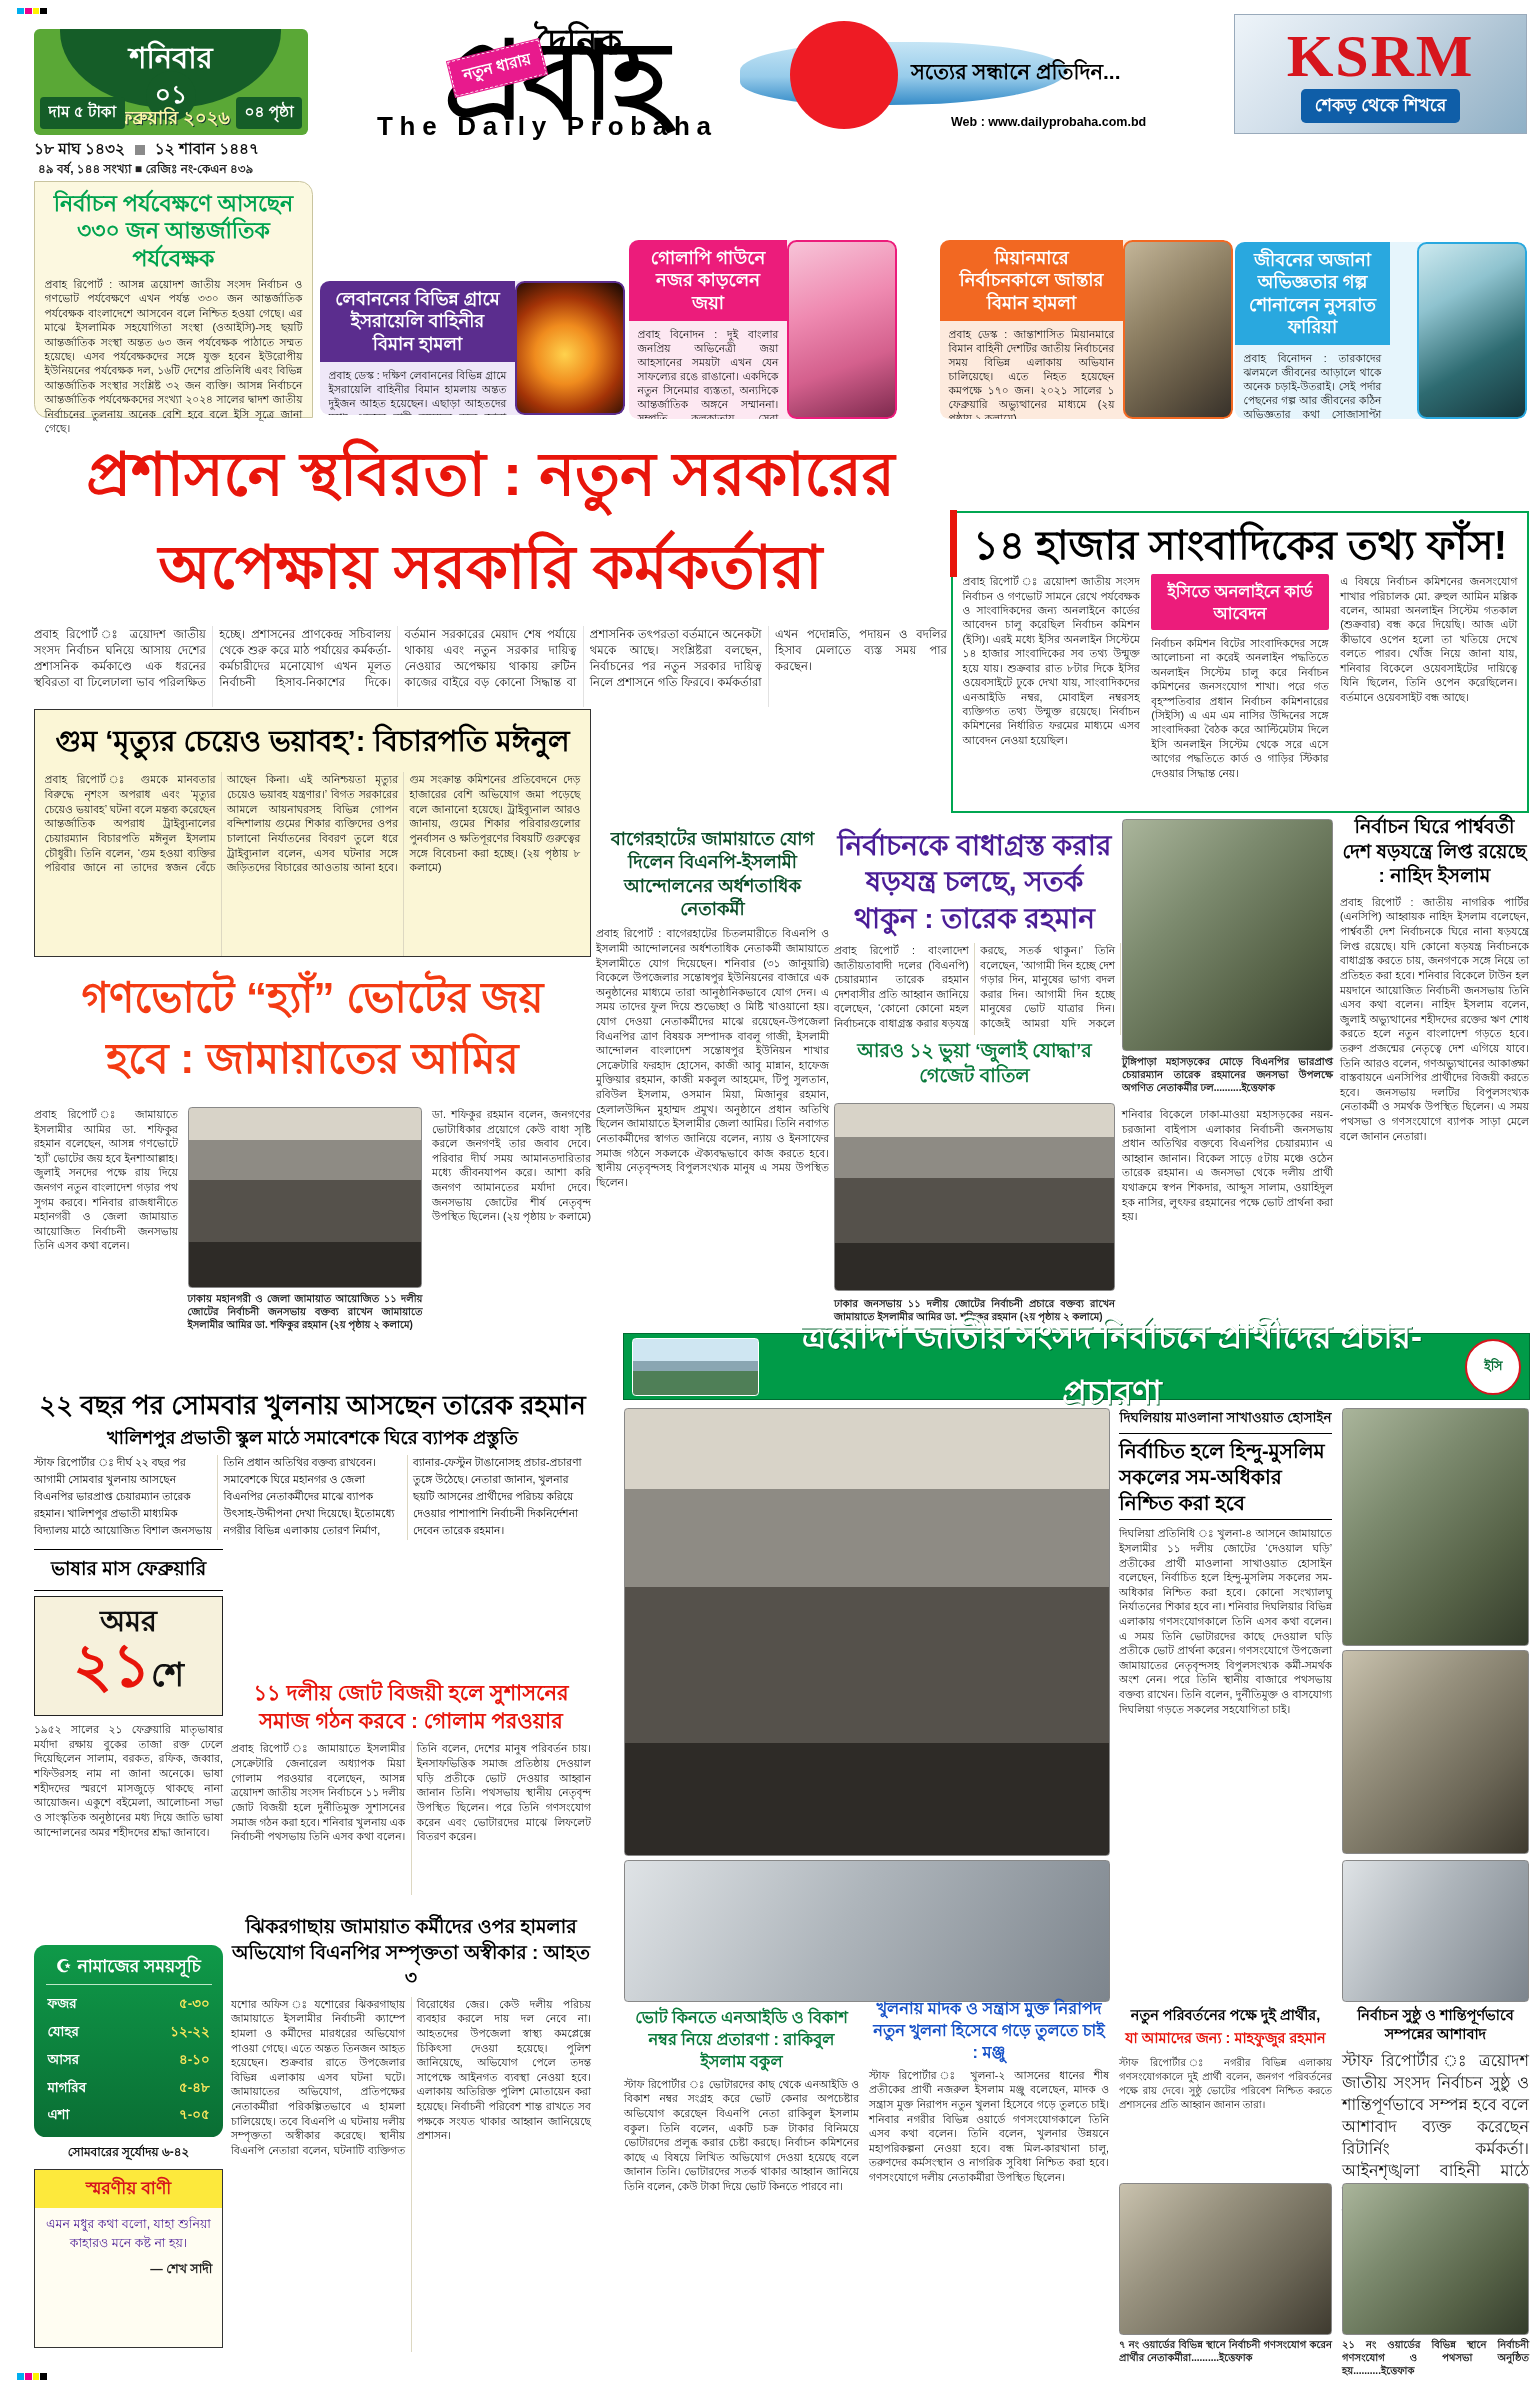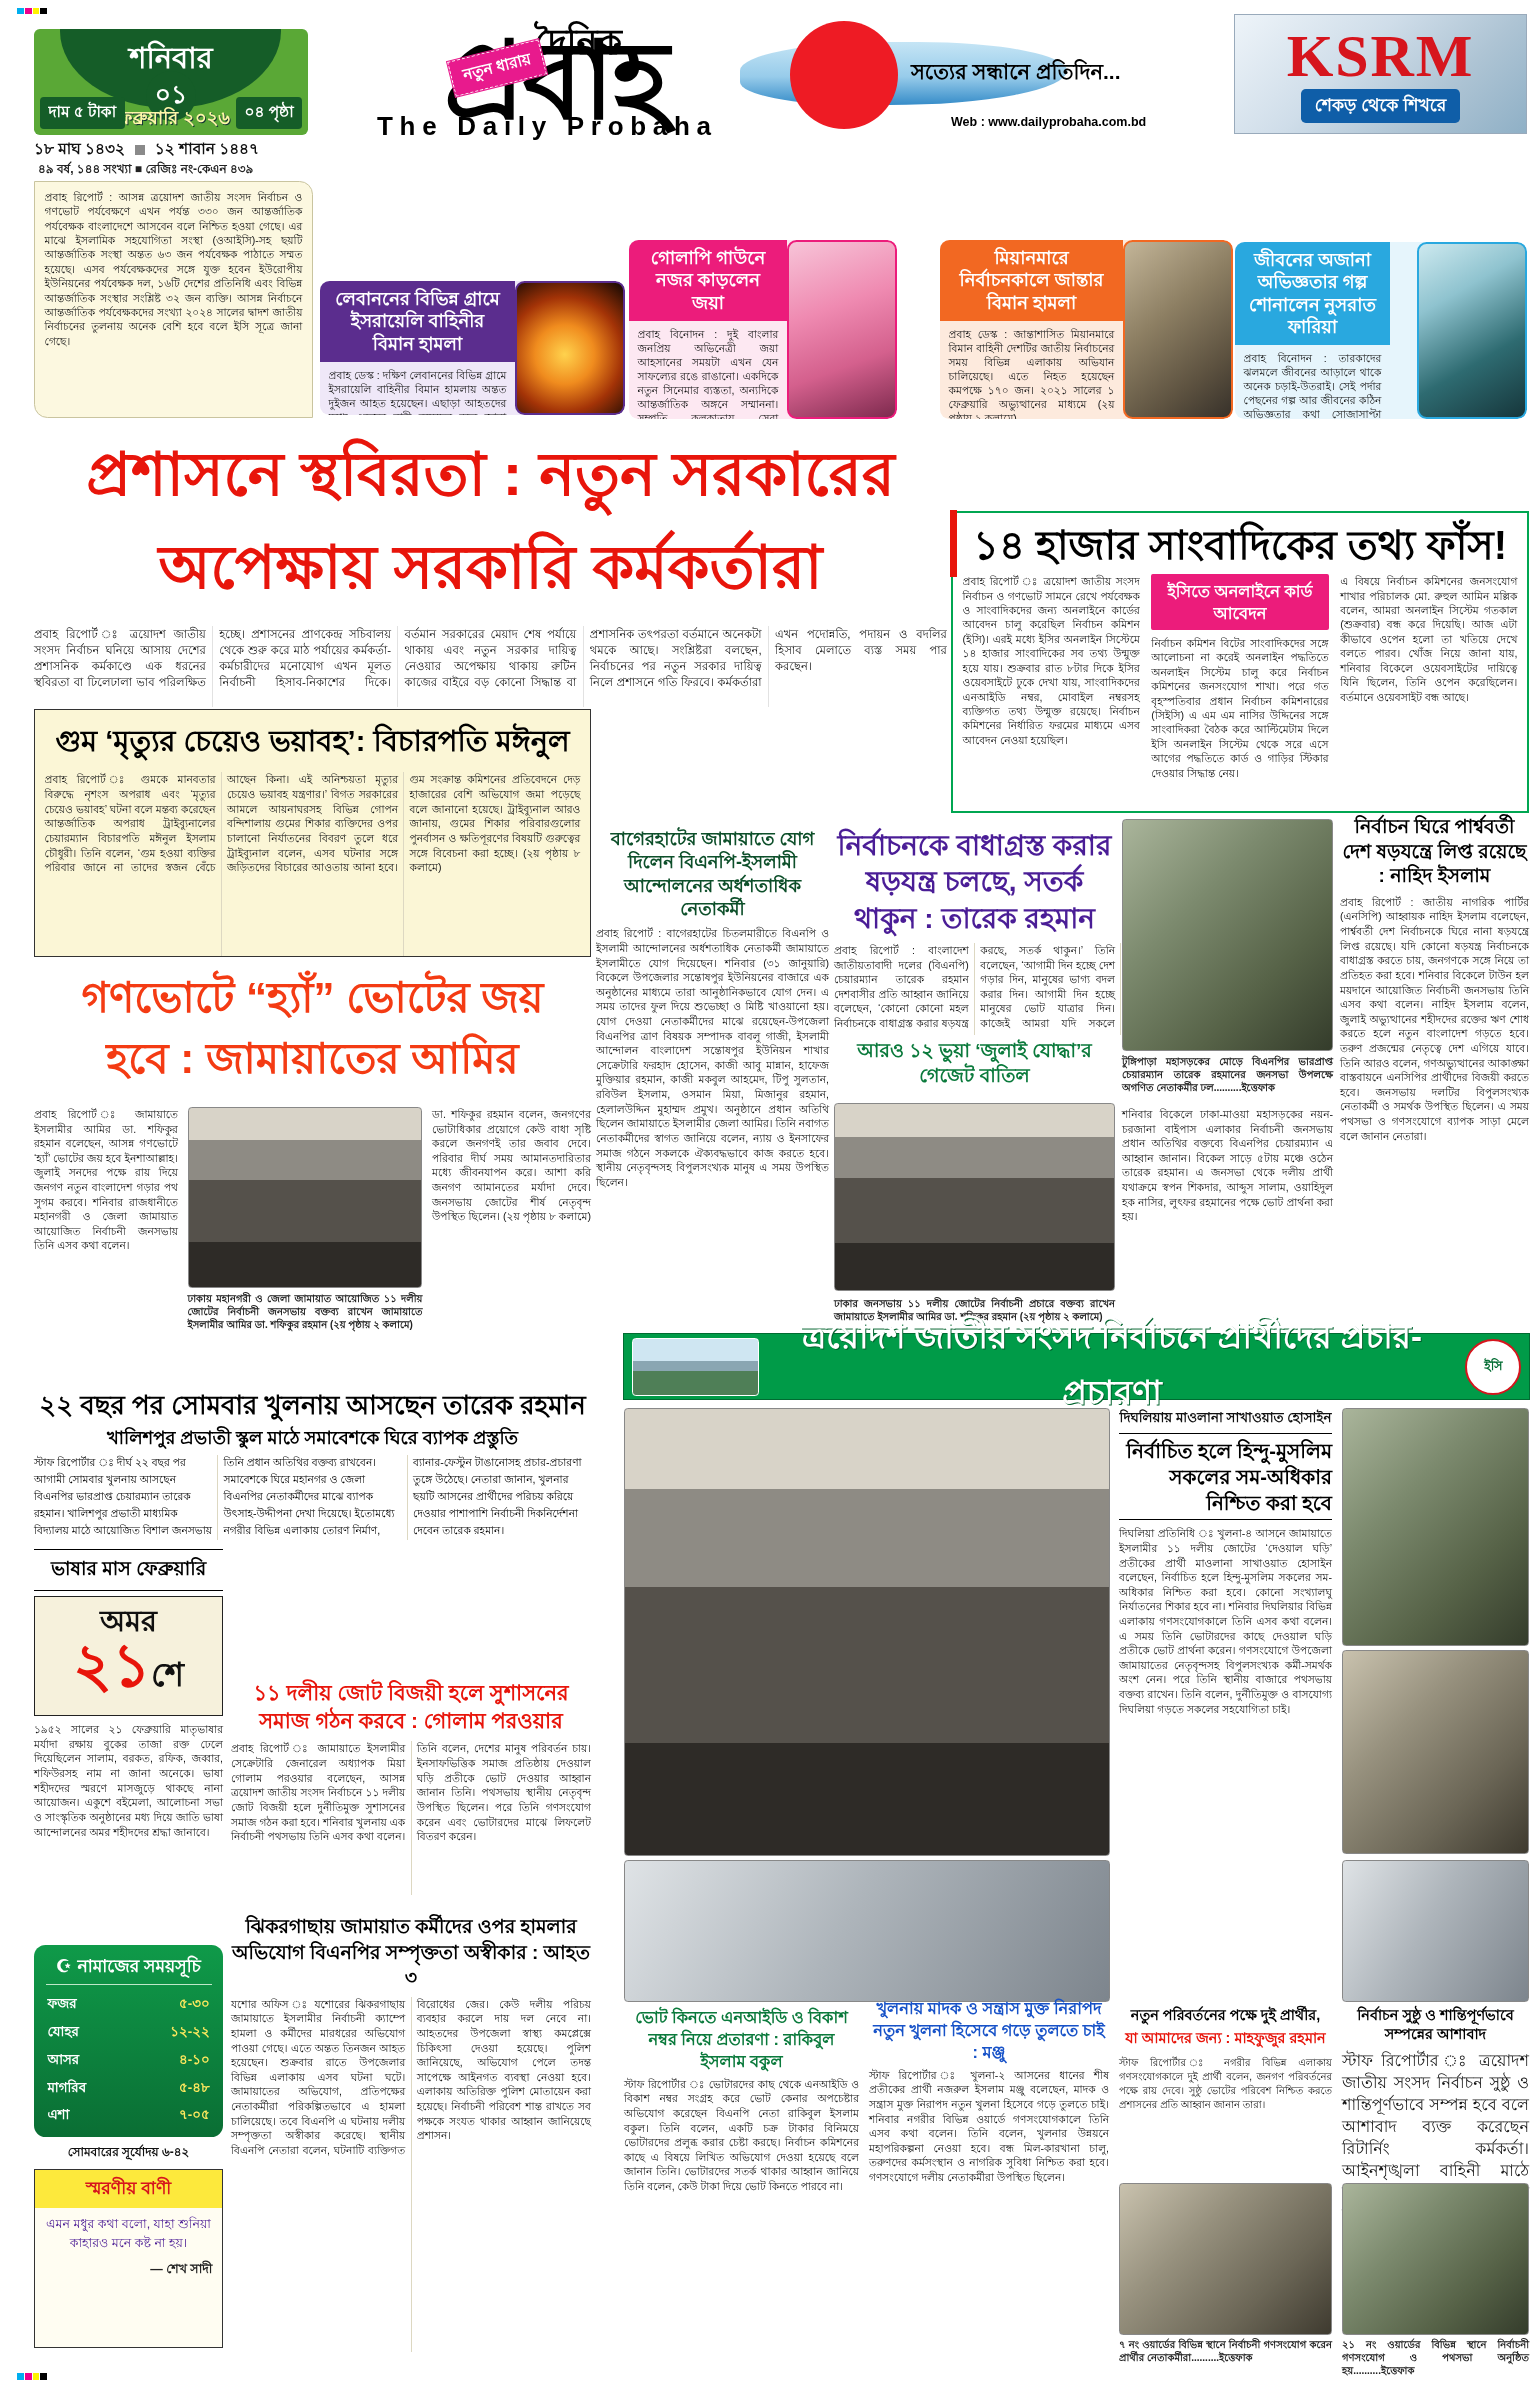--- a/index.html
+++ b/index.html
@@ -135,21 +135,21 @@
   .banner{left:623px;top:1333px;width:907px;height:67px;background:#009b48;border:1.9px solid #006b31;display:flex;align-items:center;gap:11.5px;padding:0 7.7px;}
   .banner-ph{width:125px;height:56px;border:1.9px solid #fff;border-radius:3.8px;
              background:linear-gradient(180deg,#cfe6f2 0 40%,#8aa6b2 40% 58%,#4f7f57 58% 100%);}
   .banner-t{flex:1;text-align:center;color:#fff;font-size:33px;font-weight:bold;text-shadow:1px 1px 0 #00632d;}
   .ec-logo{width:52px;height:52px;border-radius:50%;background:#fff;border:2.9px solid #d6151d;
            display:flex;align-items:center;justify-content:center;font-size:12.5px;font-weight:bold;color:#006b31;}
 
   
   .dig{left:1119px;top:1408px;width:213px;height:592px;}
   .dig-k{font-size:13.4px;font-weight:bold;text-align:center;color:#111;margin-bottom:2.9px;}
-  .dig-h{font-size:20px;font-weight:bold;text-align:right;color:#000;line-height:1.3;
+  .dig-h{font-size:20px;font-weight:bold;text-align:left;color:#000;line-height:1.3;
          border-top:1.4px solid #000;border-bottom:1.4px solid #000;padding:3.8px 0;margin-bottom:5.8px;}
   .fraud{left:624px;top:2006px;width:235px;height:342px;}
   .fr-h{font-size:16.3px;font-weight:bold;color:#0b7a3c;text-align:center;line-height:1.35;margin-bottom:4.8px;}
   .manju{left:869px;top:1997px;width:240px;height:342px;}
   .mj-h{font-size:16.3px;font-weight:bold;color:#1752c8;text-align:center;line-height:1.35;margin-bottom:4.8px;}
   .chg{left:1119px;top:2006px;width:213px;height:173px;}
   .chg-h{font-size:14.4px;font-weight:bold;color:#000;text-align:center;line-height:1.35;}
   .chg-n{font-size:14.4px;font-weight:bold;color:#e8150b;text-align:center;margin:1.9px 0 4.8px 0;}
   .pcf{left:1342px;top:2006px;width:187px;height:173px;}
   .pcf-h{font-size:14.4px;font-weight:bold;color:#000;text-align:center;line-height:1.35;margin-bottom:4.8px;}
@@ -205,20 +205,21 @@
   <div class="b mh-sub">The Daily Probaha</div>
   <div class="b mh-tagline">সত্যের সন্ধানে প্রতিদিন...</div>
   <div class="b mh-web">Web : www.dailyprobaha.com.bd</div>
 
   <div class="b ksrm">
     <div class="ksrm-brand">KSRM</div>
     <div class="ksrm-slogan">শেকড় থেকে শিখরে</div>
   </div>
 
   <div class="b observer">
+    <div class="obs-h">নির্বাচন পর্যবেক্ষণে আসছেন ৩৩০ জন আন্তর্জাতিক পর্যবেক্ষক</div>
     <div class="obs-b">প্রবাহ রিপোর্ট : আসন্ন ত্রয়োদশ জাতীয় সংসদ নির্বাচন ও গণভোট পর্যবেক্ষণে এখন পর্যন্ত ৩৩০ জন আন্তর্জাতিক পর্যবেক্ষক বাংলাদেশে আসবেন বলে নিশ্চিত হওয়া গেছে। এর মাঝে ইসলামিক সহযোগিতা সংস্থা (ওআইসি)-সহ ছয়টি আন্তর্জাতিক সংস্থা অন্তত ৬৩ জন পর্যবেক্ষক পাঠাতে সম্মত হয়েছে। এসব পর্যবেক্ষকদের সঙ্গে যুক্ত হবেন ইউরোপীয় ইউনিয়নের পর্যবেক্ষক দল, ১৬টি দেশের প্রতিনিধি এবং বিভিন্ন আন্তর্জাতিক সংস্থার সংশ্লিষ্ট ৩২ জন ব্যক্তি। আসন্ন নির্বাচনে আন্তর্জাতিক পর্যবেক্ষকদের সংখ্যা ২০২৪ সালের দ্বাদশ জাতীয় নির্বাচনের তুলনায় অনেক বেশি হবে বলে ইসি সূত্রে জানা গেছে।</div>
   </div>
 
   <div class="b story st-lebanon" style="background:#efe8f8;">
     <div class="txt">
       <div class="ttl" style="background:#5b2d8e;">লেবাননের বিভিন্ন গ্রামে ইসরায়েলি বাহিনীর বিমান হামলা</div>
       <div class="bd">প্রবাহ ডেস্ক : দক্ষিণ লেবাননের বিভিন্ন গ্রামে ইসরায়েলি বাহিনীর বিমান হামলায় অন্তত দুইজন আহত হয়েছেন। এছাড়া আহতদের মধ্যে একজন নারী রয়েছেন বলে জানা গেছে। (২য় পৃষ্ঠায় ৬ কলামে)</div>
     </div>
     <div class="pic g-explosion" style="border-color:#5b2d8e;"></div>
   </div>

